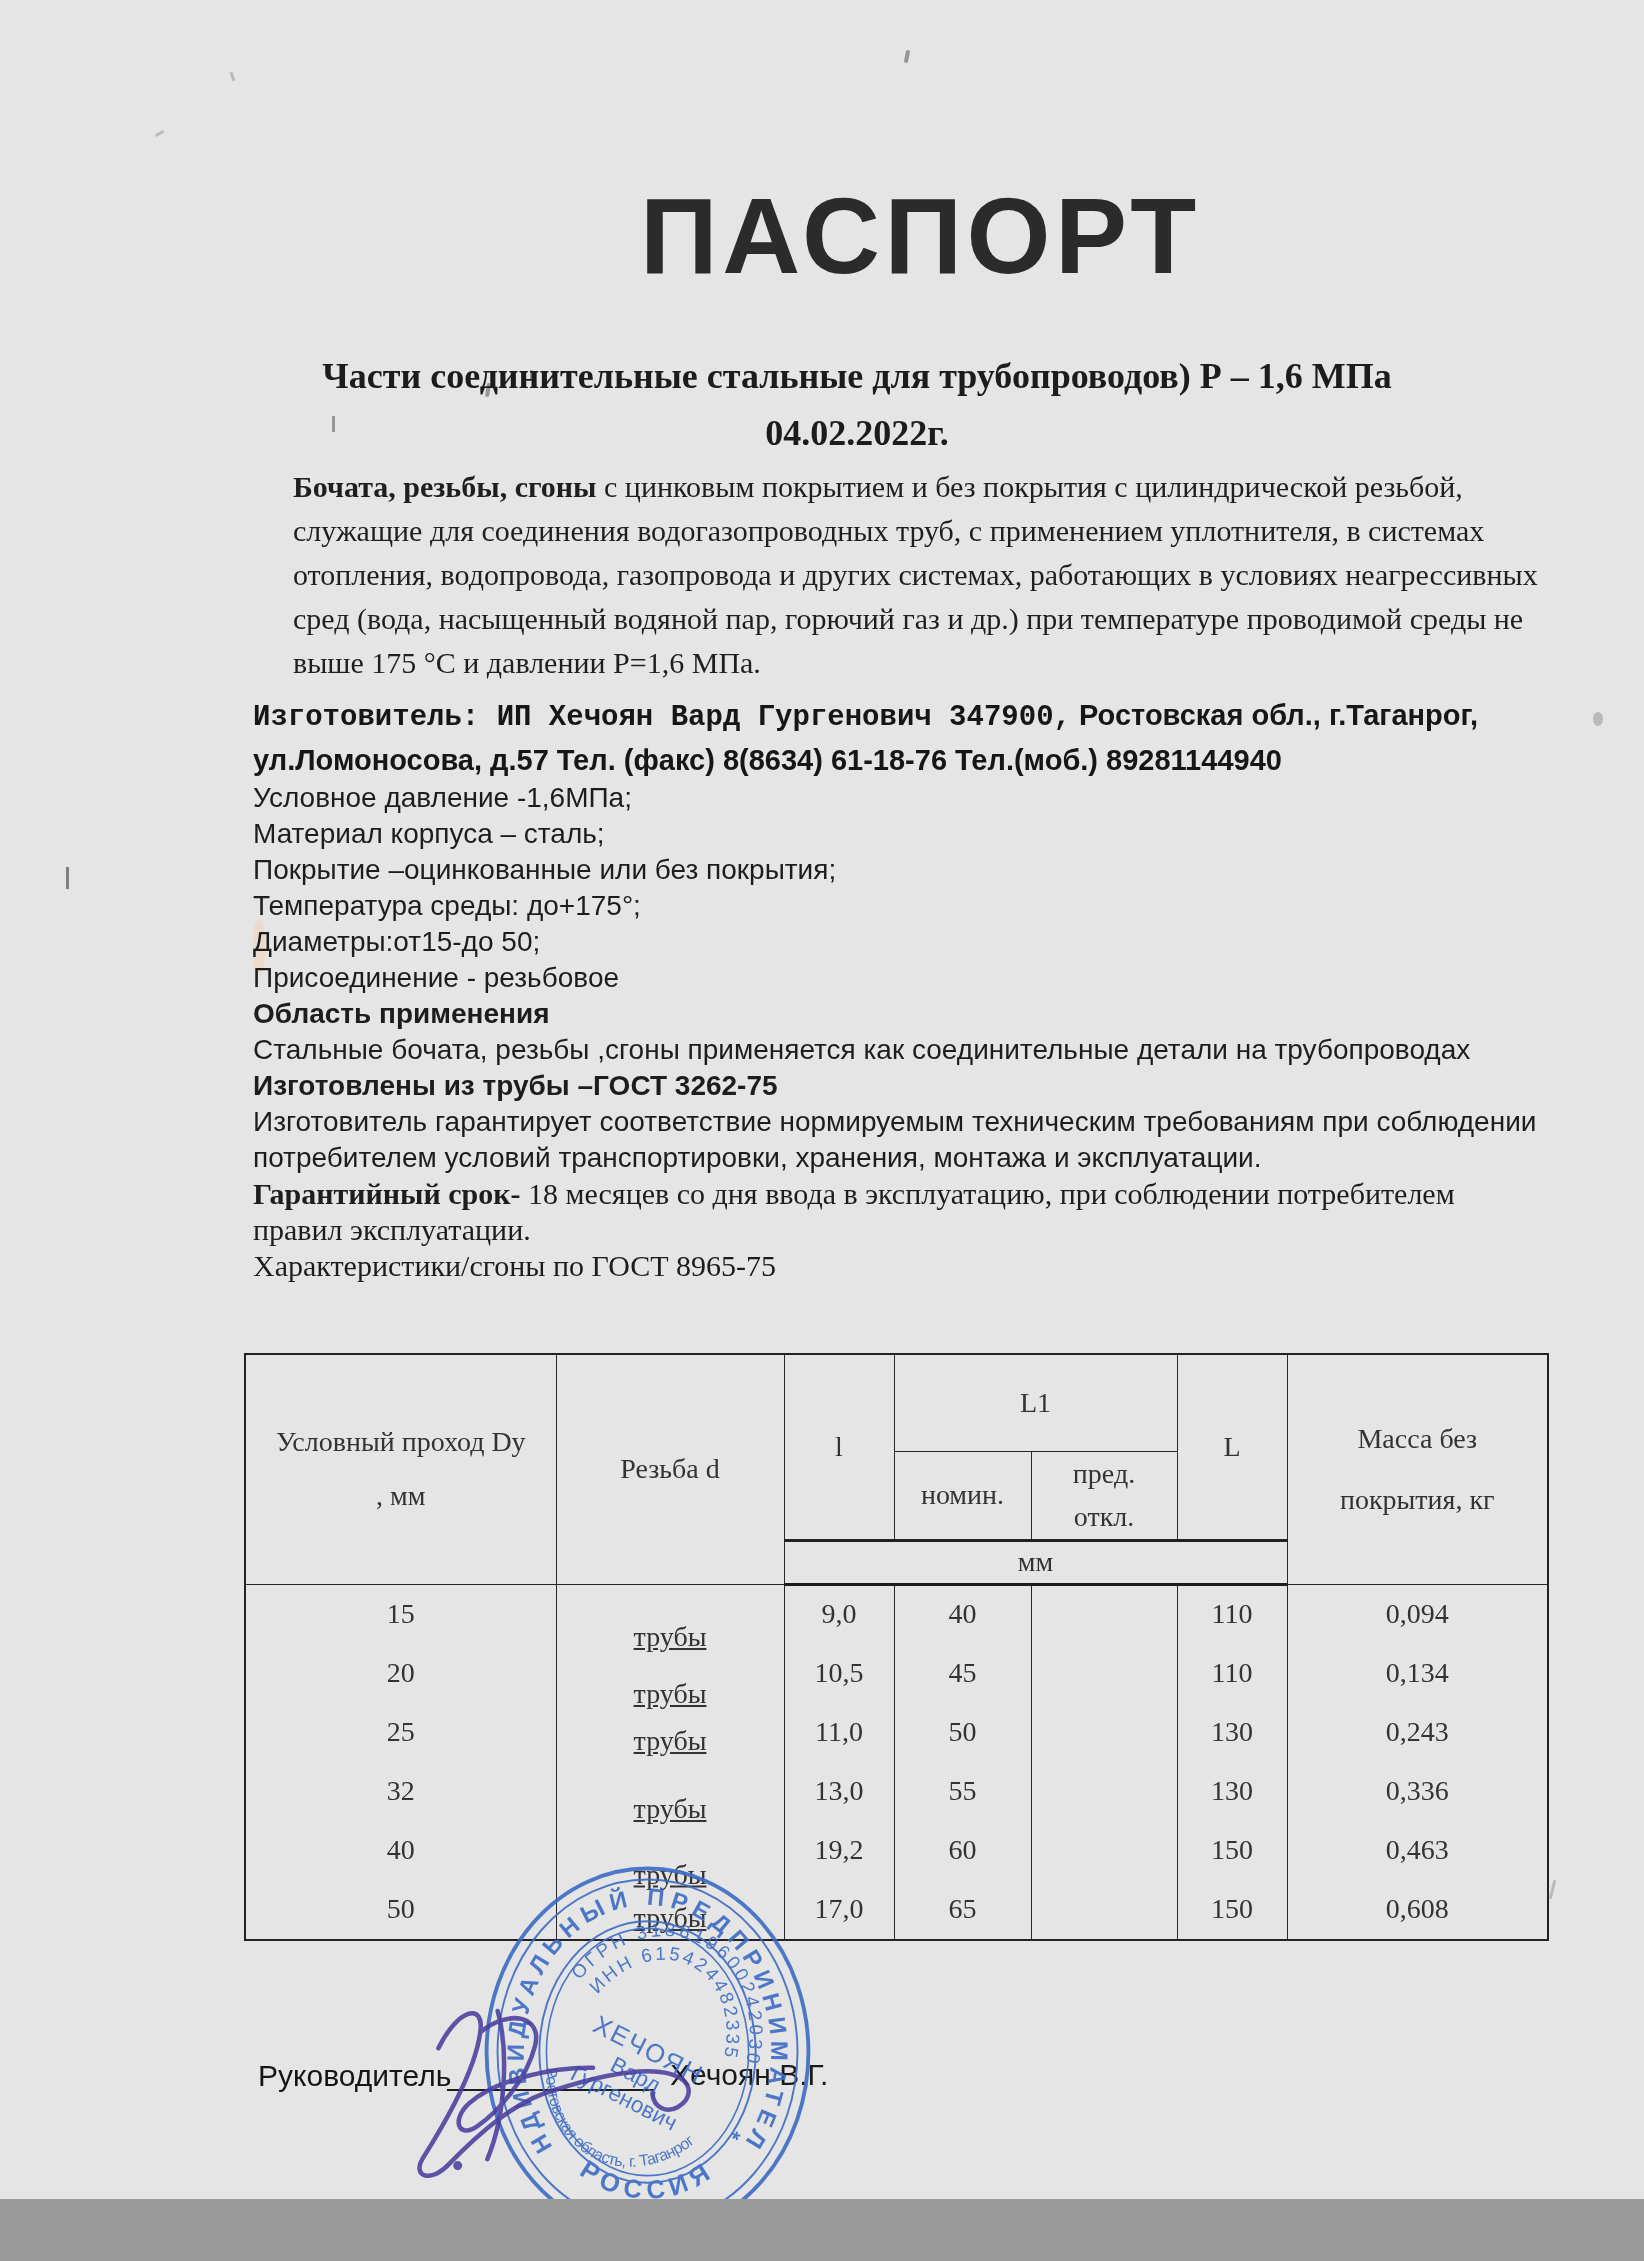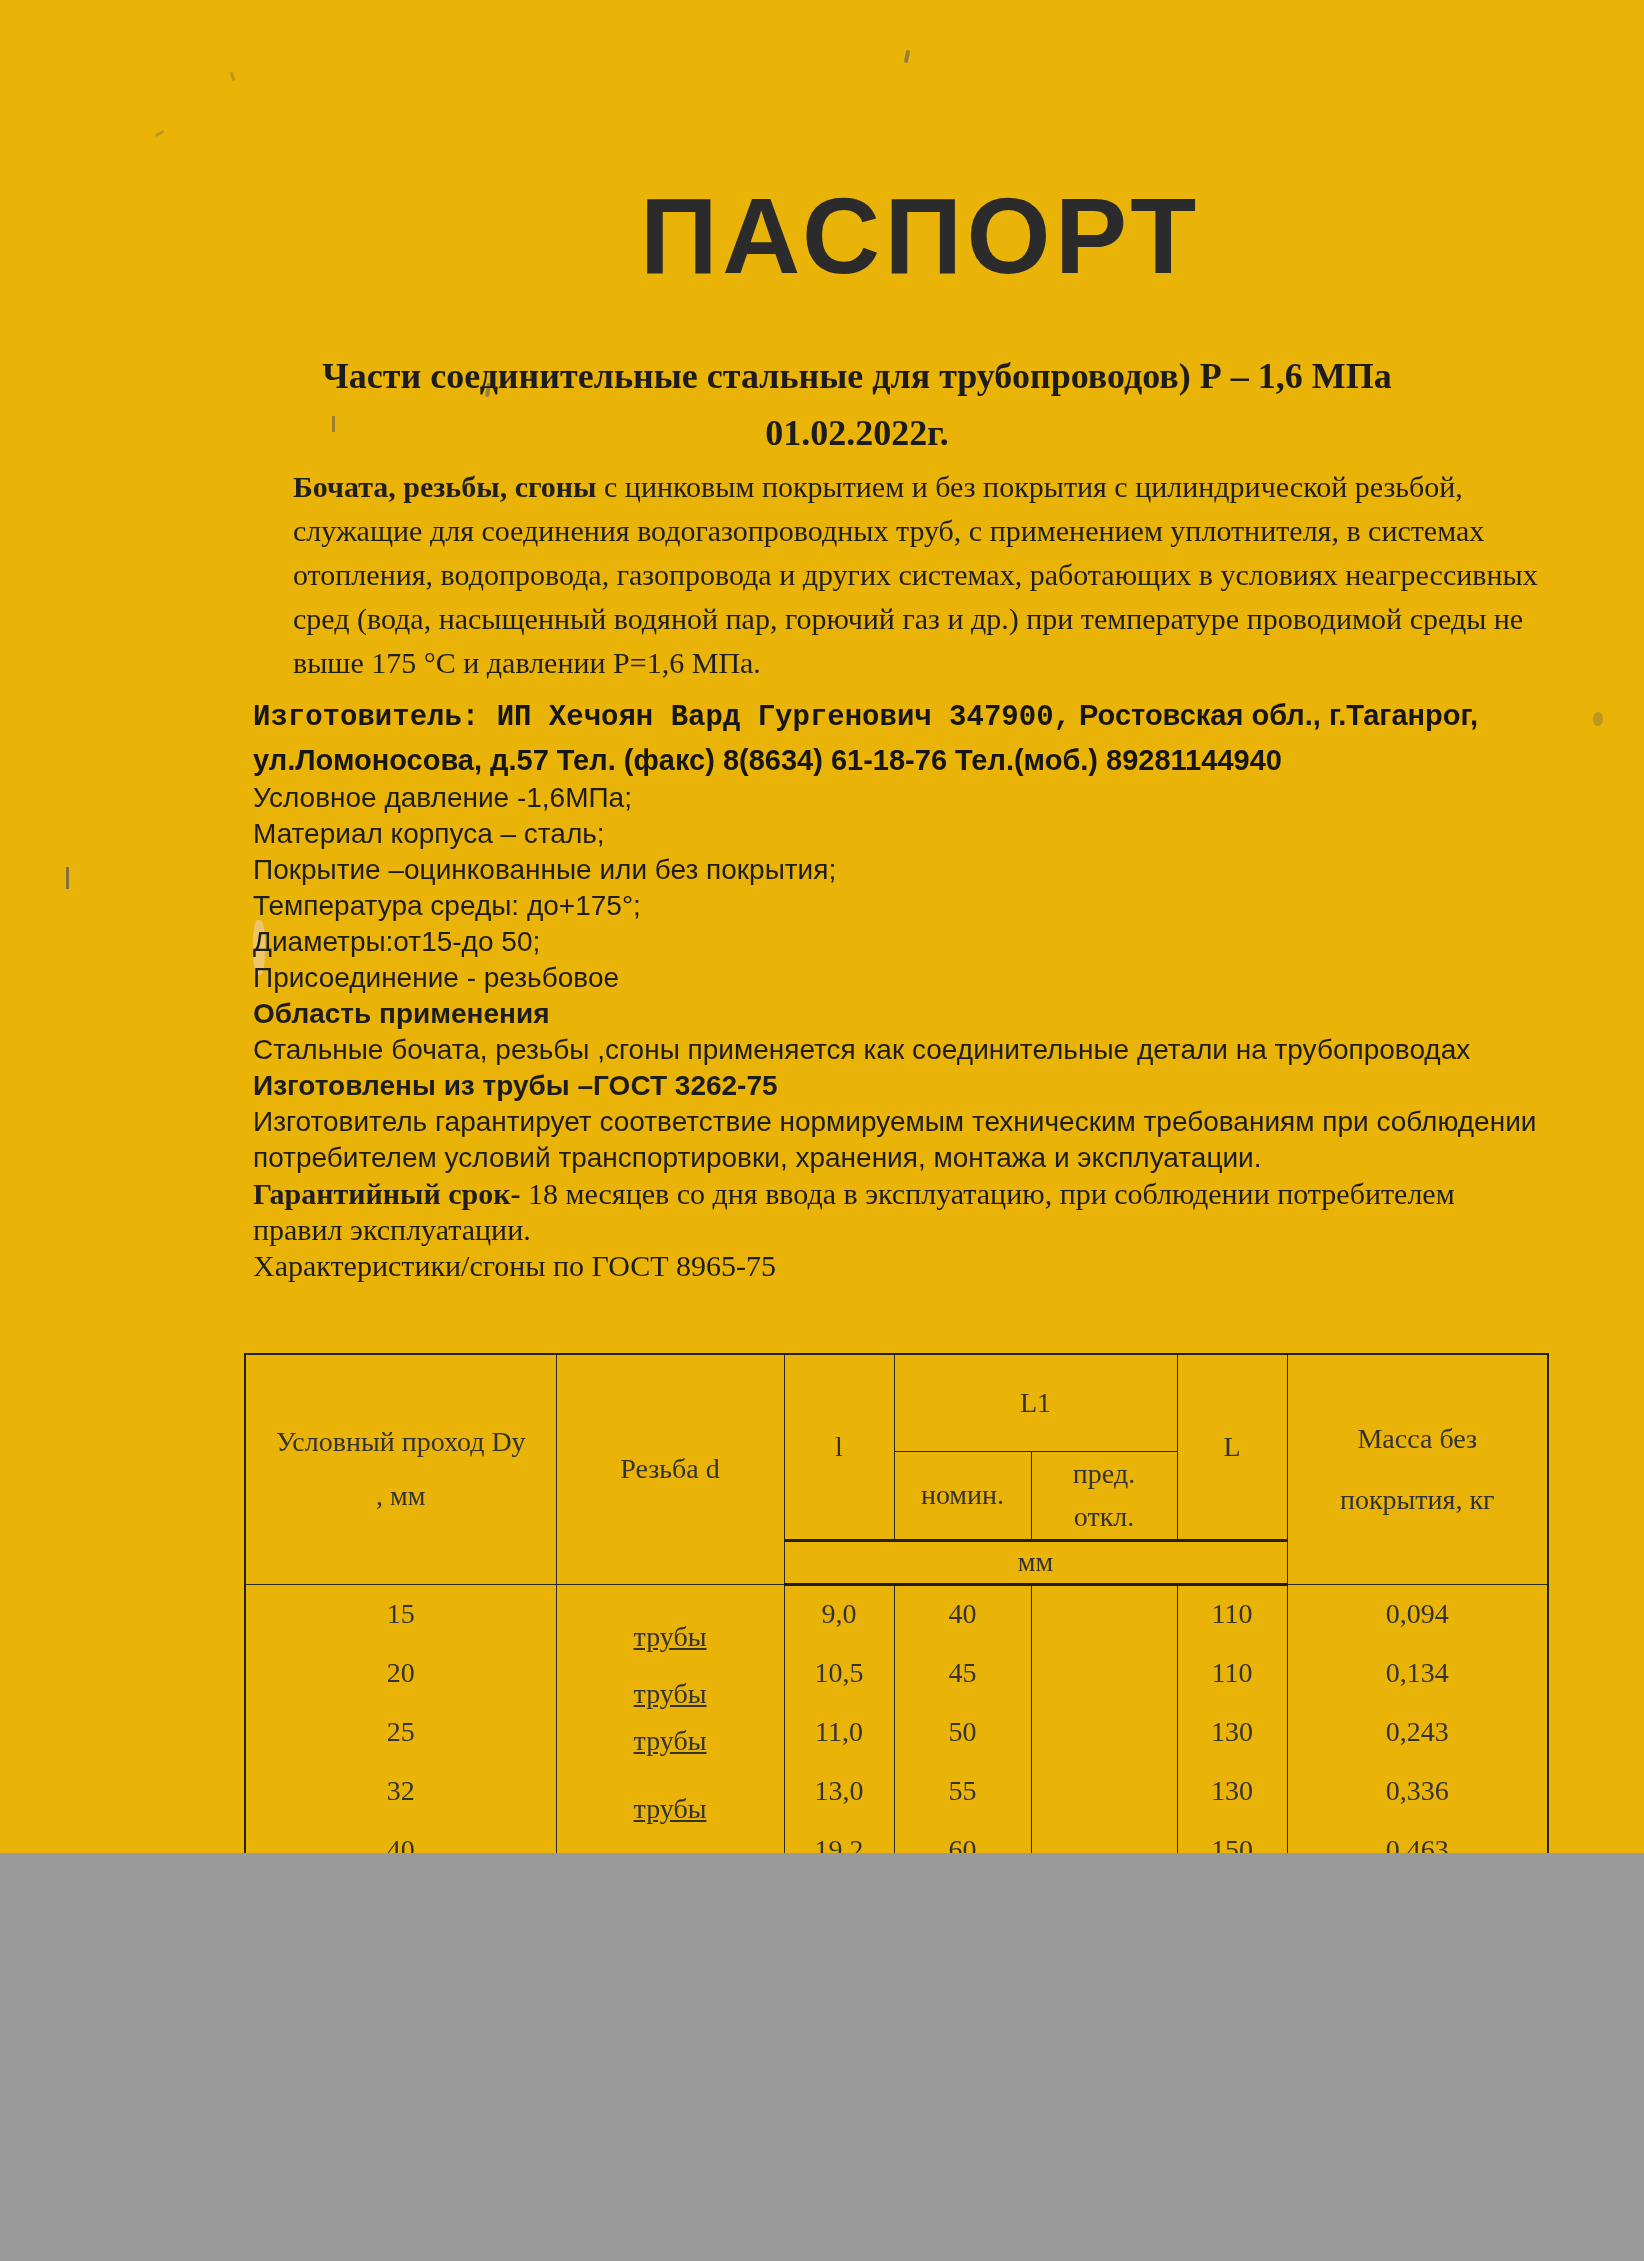--- a/index.html
+++ b/index.html
@@ -3,22 +3,22 @@
 <meta charset="utf-8">
 <style>
   :root{
     --ink:#1e1e1e;
     --stamp_blue:#3c6cc5;
     --signature_violet:#4a3e9e;
   }
   html,body{margin:0;padding:0;background:#9a9a9a;}
   .page{
     position:relative;
-    width:1644px;height:1853px;
-    background:#eab308;
+    width:1644px;height:2199px;
+    background:#e5e5e5;
     overflow:hidden;
     font-family:"Liberation Serif", serif;
     color:var(--ink);
   }
   .abs{position:absolute;}
   
   .doc-title{
     left:640px;top:173px;
     font-family:"Liberation Sans", sans-serif;
     font-weight:bold;
@@ -137,21 +137,21 @@
   <div class="abs artifact" style="left:332px;top:416px;width:2.6px;height:15.5px;"></div>
   <div class="abs artifact" style="left:66px;top:867px;width:2.6px;height:22px;opacity:.7;"></div>
   <div class="abs smudge" style="left:253px;top:920px;width:11.6px;height:55px;"></div>
   <div class="abs artifact light" style="left:1593px;top:712px;width:10.3px;height:14px;border-radius:50%;"></div>
   <div class="abs artifact light" style="left:1551px;top:1880px;width:3.2px;height:19.3px;transform:rotate(14deg);"></div>
 
   <div class="abs doc-title">ПАСПОРТ</div>
 
   <div class="abs subtitle-block">
     <div>Части соединительные стальные для трубопроводов) Р – 1,6 МПа</div>
-    <div>01.02.2022г.</div>
+    <div>04.02.2022г.</div>
   </div>
 
   <div class="abs intro">
     <div><b>Бочата, резьбы, сгоны</b><span> с цинковым покрытием и без покрытия с цилиндрической резьбой,</span></div>
     <div>служащие для соединения водогазопроводных труб, с применением уплотнителя, в системах</div>
     <div>отопления, водопровода, газопровода и других системах, работающих в условиях неагрессивных</div>
     <div>сред (вода, насыщенный водяной пар, горючий газ и др.) при температуре проводимой среды не</div>
     <div>выше 175 °С и давлении Р=1,6 МПа.</div>
   </div>
 

